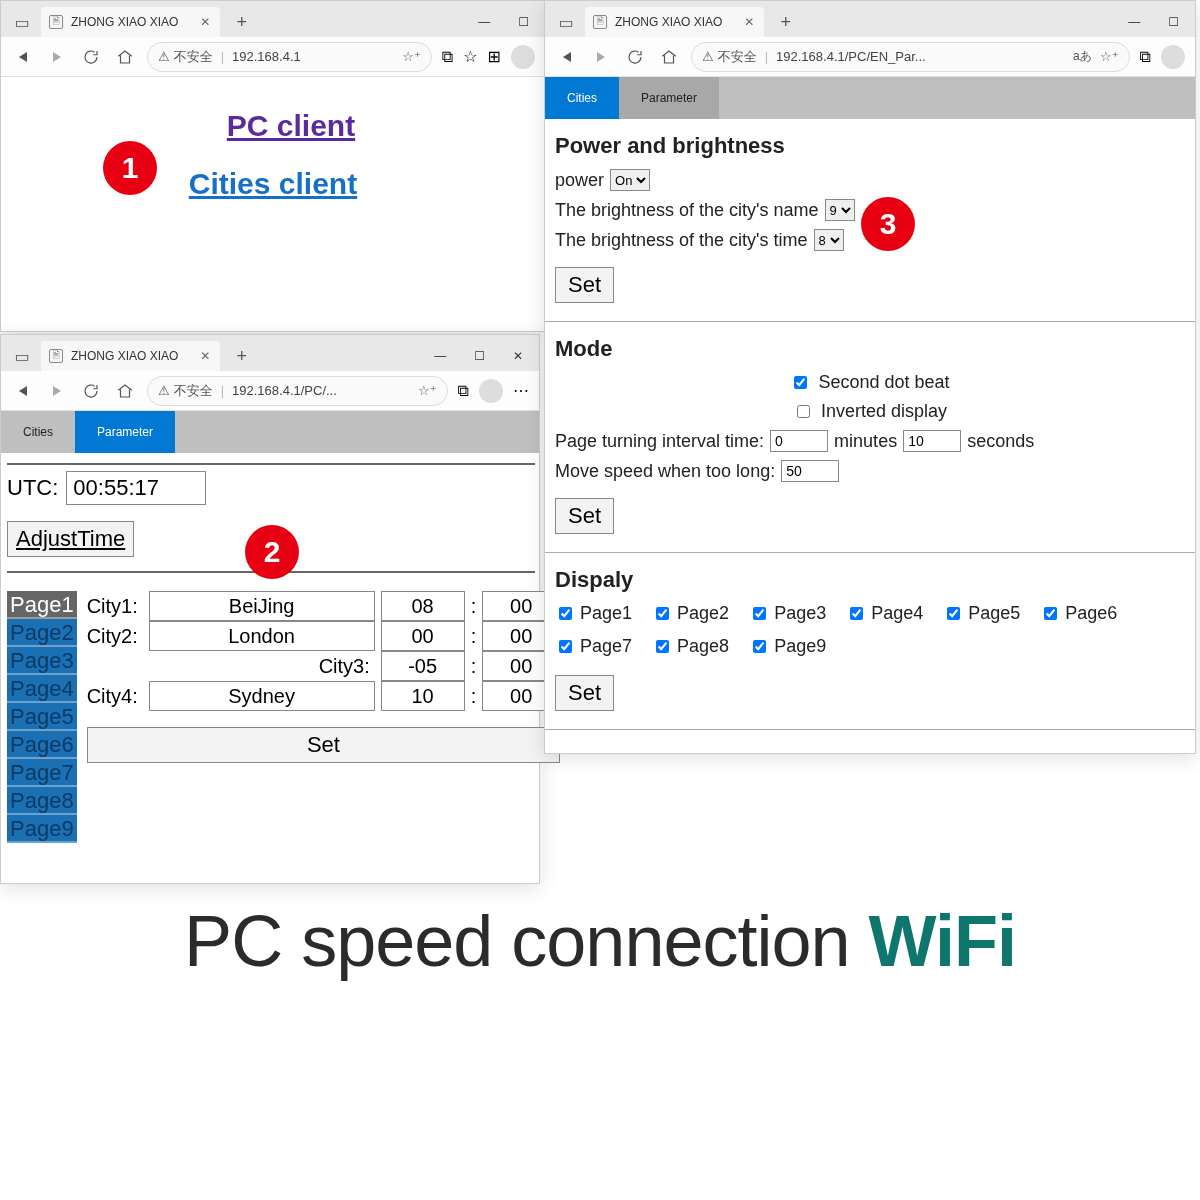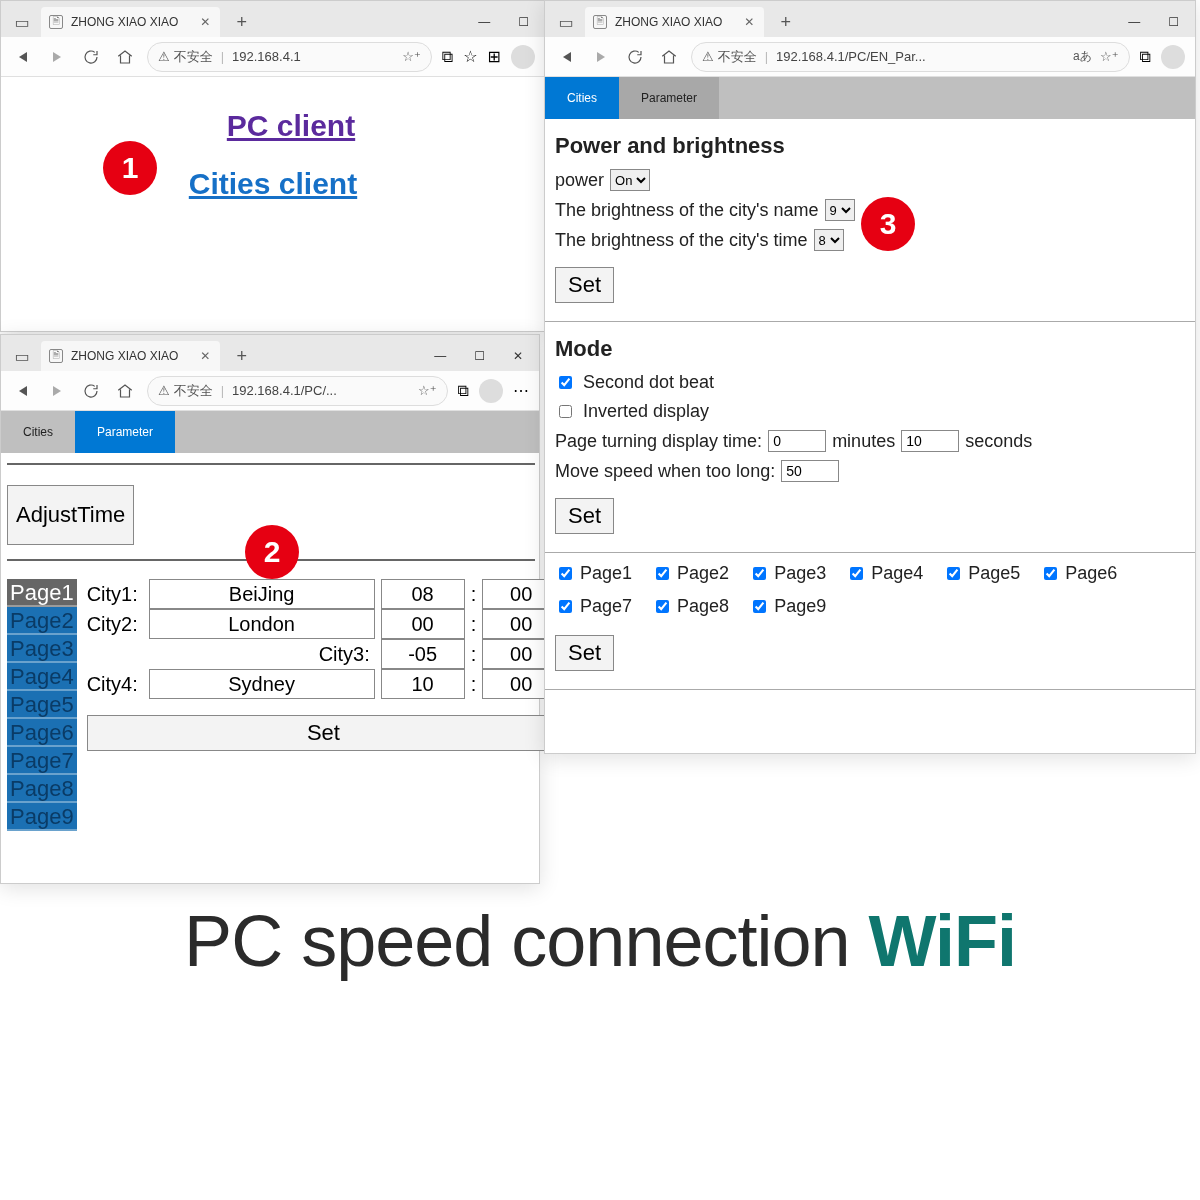--- a/index.html
+++ b/index.html
@@ -32,42 +32,42 @@
   
   .badge { position:absolute; width:54px; height:54px; border-radius:50%; background:#e60012; color:#fff; display:flex; align-items:center; justify-content:center; font-size:30px; font-weight:700;}
   
   .tabs { display:flex; height:42px; background:#bfbfbf;}
   .tabs .tab { padding:0 22px; display:flex; align-items:center; font-size:12px; color:#222;}
   .tabs .active { background:#0078d4; color:#fff; }
   .hr { height:2px; background:#666; margin:4px 0;}
   .w2-body { padding:6px 4px 10px 6px; }
   .utc-row { display:flex; align-items:center; gap:8px; font-size:22px; margin-top:6px;}
   .utc-row input { font-size:22px; height:34px; width:140px; border:1px solid #888; padding:0 6px;}
-  .adjust { font-size:22px; padding:16px 8px; margin-top:16px; background:#f3f3f3; border:1px solid #888; }
+  .adjust { font-size:22px; padding:4px 8px; margin-top:16px; background:#f3f3f3; border:1px solid #888;text-decoration:underline; }
   .lower { display:flex; gap:10px; margin-top:18px;}
   .pagenav { display:flex; flex-direction:column;}
   .pagenav .pg { font-size:22px; color:#0a3b66; background:#1b70b3; height:28px; line-height:28px; padding:0 3px; border-bottom:2px solid rgba(255,255,255,0.35);}
   .pagenav .pg.sel { background:#666; color:#fff;}
   .cities-col { display:flex; flex-direction:column; gap:6px;}
   .city-row { display:flex; align-items:center; gap:6px; font-size:20px;justify-content:flex-end;}
   .city-row .lbl { width:56px;}
   .city-row .name { width:226px; height:30px; border:1px solid #888; font-size:20px; text-align:center;}
   .city-row .tz  { width:84px; height:30px; border:1px solid #888; font-size:20px; text-align:center;}
   .city-row .min{ width:78px; height:30px; border:1px solid #888; font-size:20px; text-align:center;}
   .setbtn { font-size:22px; padding:4px 10px; border:1px solid #888; background:#f3f3f3; margin-top:10px;}
   
   .w3-body { padding:8px 10px 10px 10px; font-size:18px; color:#222;}
   .h { font-size:22px; font-weight:700; margin:14px 0 10px 0;}
   .h.first { margin-top:6px;}
   .row { display:flex; align-items:center; gap:6px; margin:8px 0;}
   .row select { font-size:13px; height:22px; border:1px solid #888;}
   .row input[type="text"] { width:58px; height:22px; border:1px solid #888; font-size:14px; padding:0 4px;}
   .set3 { font-size:22px; padding:4px 12px; border:1px solid #888; background:#f3f3f3; margin:8px 0;}
   .hr3 { height:1px; background:#aaa; margin:10px -10px;}
-  .cbrow { display:flex; align-items:center; gap:8px; margin:8px 0; font-size:18px;}
+  .cbrow { display:flex; align-items:center; gap:8px; margin:8px 0; font-size:18px;justify-content:center;}
   .disp { display:flex; flex-wrap:wrap; gap:12px 20px; margin:6px 0 10px 0; font-size:18px;}
   .disp label { display:flex; align-items:center; gap:5px;}
   
   .caption { position:absolute; left:0; right:0; top:900px; text-align:center; font-size:72px; color:#2b2b2b; letter-spacing:-1px;}
   .caption .wifi { color:#0f766e; font-weight:700;}
   
   .triicon { width:0;height:0;border-top:5px solid transparent;border-bottom:5px solid transparent;}
   .back .triicon { border-right:8px solid #555;}
   .fwd  .triicon { border-left:8px solid #aaa;}
 </style>
@@ -172,20 +172,24 @@
       <div class="circ"></div>
       <span>⋯</span>
     </div>
   </div>
   <div class="tabs">
     <div class="tab">Cities</div>
     <div class="tab active">Parameter</div>
   </div>
   <div class="w2-body">
     <div class="hr"></div>
+    <div class="utc-row">
+      <span>UTC:</span>
+      <input type="text" value="00:55:17" style="">
+    </div>
     <button class="adjust">AdjustTime</button>
     <div class="hr" style="margin-top:14px;"></div>
     <div class="lower">
       <div class="pagenav" id="w2-pages">
           <div class="pg sel">Page1</div>
           <div class="pg">Page2</div>
           <div class="pg">Page3</div>
           <div class="pg">Page4</div>
           <div class="pg">Page5</div>
           <div class="pg">Page6</div>
@@ -299,33 +303,34 @@
     <div class="h">Mode</div>
     <div class="cbrow">
       <input type="checkbox" checked="" style="">
       <span>Second dot beat</span>
     </div>
     <div class="cbrow">
       <input type="checkbox" style="">
       <span>Inverted display</span>
     </div>
     <div class="row">
-      <span>Page turning display time:</span>
+      <span>Page turning interval time:</span>
       <input type="text" value="0" style="">
       <span>minutes</span>
       <input type="text" value="10" style="">
       <span>seconds</span>
     </div>
     <div class="row">
       <span>Move speed when too long:</span>
       <input type="text" value="50" style="">
     </div>
     <button class="set3">Set</button>
     <div class="hr3"></div>
 
+    <div class="h">Dispaly</div>
     <div class="disp" id="w3-disp">
         <label>
           <input type="checkbox" checked="" style="">
           <span>Page1</span>
         </label>
         <label>
           <input type="checkbox" checked="" style="">
           <span>Page2</span>
         </label>
         <label>

